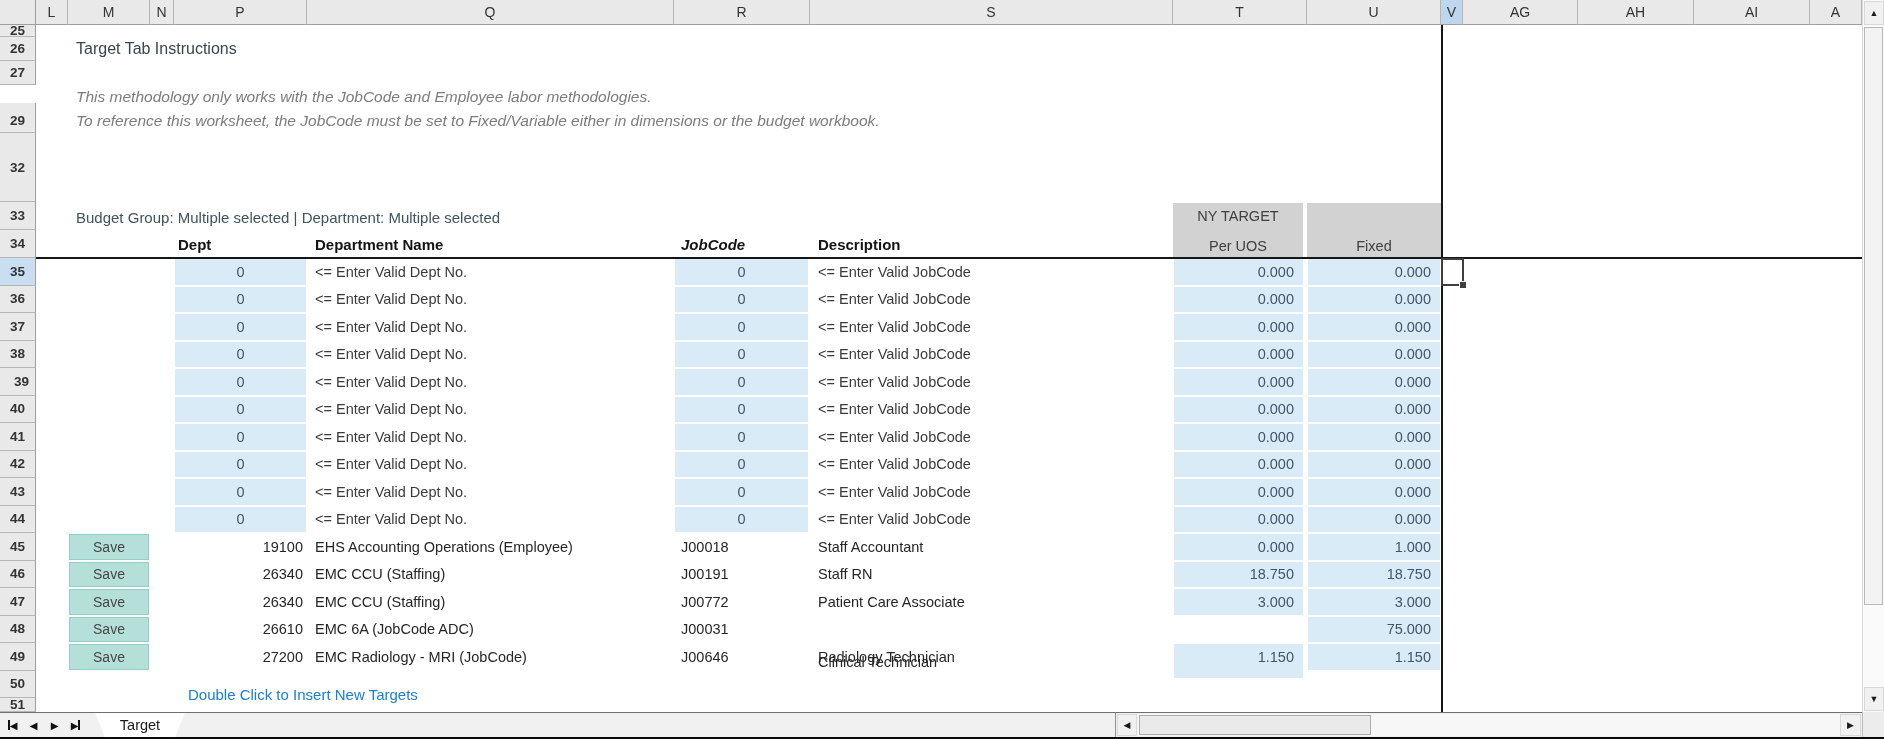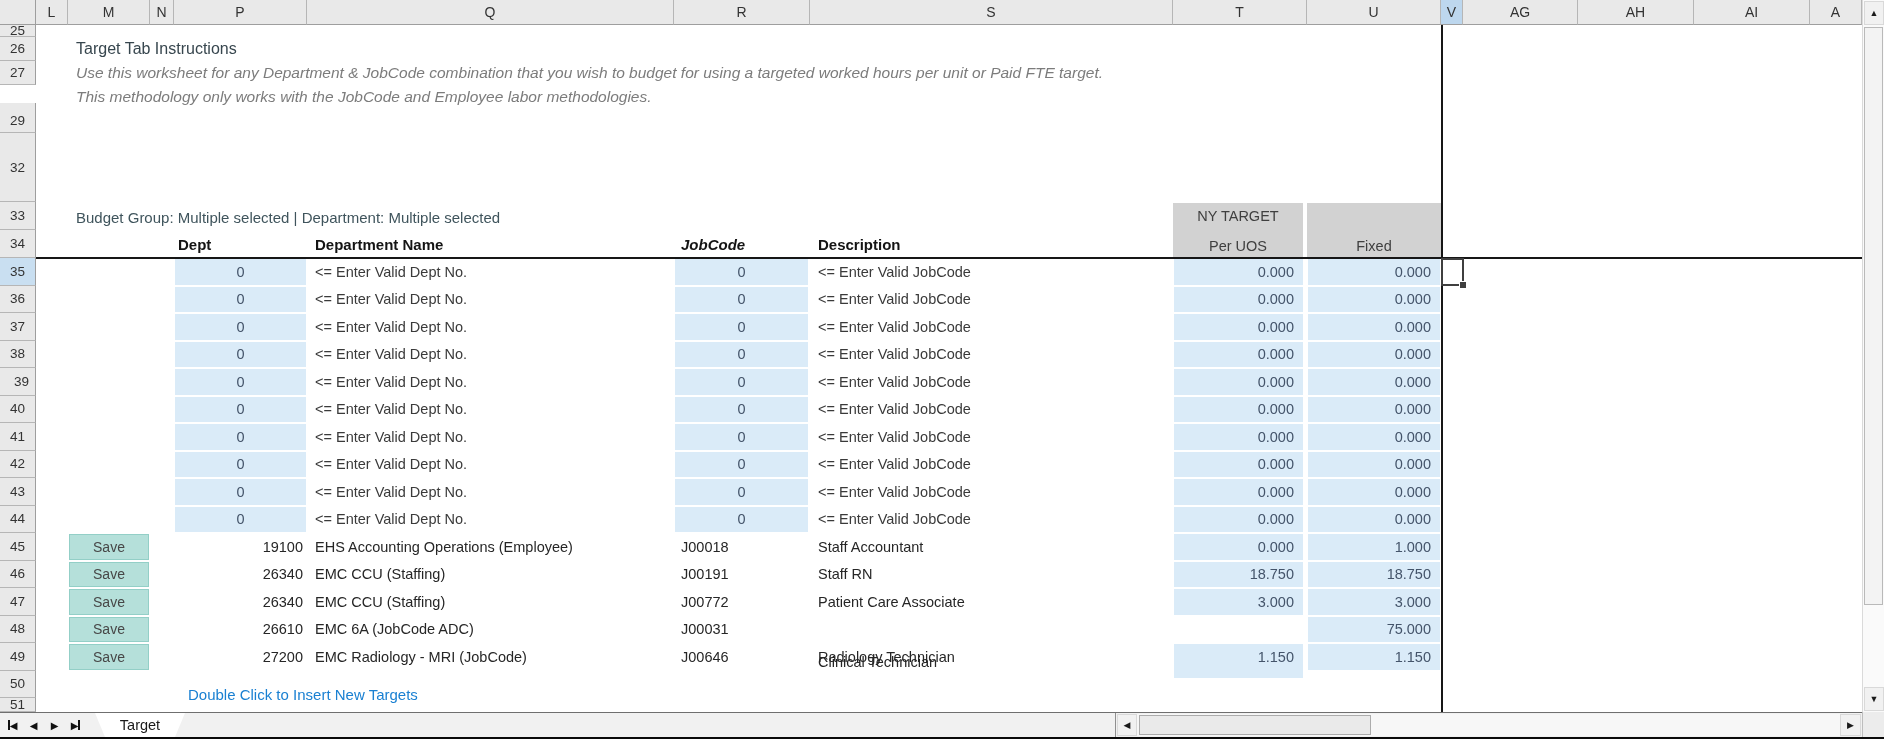--- a/index.html
+++ b/index.html
@@ -7,21 +7,21 @@
        font-family:"Liberation Sans",sans-serif;-webkit-font-smoothing:antialiased;}
   
   .corner{position:absolute;left:0;top:0;width:36px;height:25px;background:#E9E9E9;
           border-right:1px solid #9E9E9E;border-bottom:1px solid #9E9E9E;box-sizing:border-box;}
   .colhdr{position:absolute;top:0;height:25px;background:#E9E9E9;border-right:1px solid #B6B6B6;
           border-bottom:1px solid #9E9E9E;box-sizing:border-box;display:flex;align-items:center;
           justify-content:center;font-size:14px;color:#333;}
   .colhdr.sel{background:#BDD7EE;}
   .rowhdr{position:absolute;left:0;width:36px;background:#E9E9E9;border-right:1px solid #9E9E9E;
           border-bottom:1px solid #B6B6B6;box-sizing:border-box;display:flex;align-items:center;
-          justify-content:center;font-size:13.5px;color:#333;overflow:hidden;}
+          justify-content:center;font-size:13.5px;color:#333;overflow:hidden;font-weight:bold;}
   .rowhdr.sel{background:#C9DFF1;}
   
   .txt{position:absolute;display:flex;align-items:center;white-space:nowrap;}
   .instr-title{font-size:16px;color:#37464E;}
   .instr-line{font-size:15.5px;font-style:italic;color:#7C7C7C;}
   .big-title{font-size:38px;font-weight:300;color:#54A6E2;letter-spacing:.5px;}
   .subtitle{font-size:15px;color:#3F545C;}
   .thead{font-size:15px;font-weight:bold;color:#141414;}
   .cellmsg{font-size:14.5px;color:#3A3A3A;}
   .celltxt{font-size:14.5px;color:#262626;}
@@ -110,22 +110,22 @@
       <div class="rowhdr" style="top:533px;height:27.5px;">45</div>
       <div class="rowhdr" style="top:560.5px;height:27.5px;">46</div>
       <div class="rowhdr" style="top:588px;height:27.5px;">47</div>
       <div class="rowhdr" style="top:615.5px;height:27.5px;">48</div>
       <div class="rowhdr" style="top:643px;height:27.5px;">49</div>
       <div class="rowhdr" style="top:670.5px;height:27.5px;">50</div>
       <div class="rowhdr" style="top:698px;height:14px;">51</div>
     </div>
 
   <div class="txt instr-title" style="left:76px;top:37px;height:24px;">Target Tab Instructions</div>
-  <div class="txt instr-line" style="left:76px;top:61px;height:24px;">Use this worksheet for any Department &amp; JobCode combination that you wish to budget for using a targeted worked hours per unit or Paid FTE target.</div>
   <div class="txt instr-line" style="left:76px;top:85px;height:24px;">This methodology only works with the JobCode and Employee labor methodologies.</div>
+  <div class="txt instr-line" style="left:76px;top:109px;height:24px;">To reference this worksheet, the JobCode must be set to Fixed/Variable either in dimensions or the budget workbook.</div>
 
   <div class="txt subtitle" style="left:76px;top:204px;height:26px;">Budget Group: Multiple selected | Department: Multiple selected</div>
 
   <div class="txt thead" style="left:178px;top:231px;height:26px;">Dept</div>
   <div class="txt thead" style="left:315px;top:231px;height:26px;">Department Name</div>
   <div class="txt thead" style="left:681px;top:231px;height:26px;font-style:italic;">JobCode</div>
   <div class="txt thead" style="left:818px;top:231px;height:26px;">Description</div>
 
   <div class="ghdr" style="left:1173px;top:203px;width:130px;height:55px;">
     <div>NY TARGET</div>

